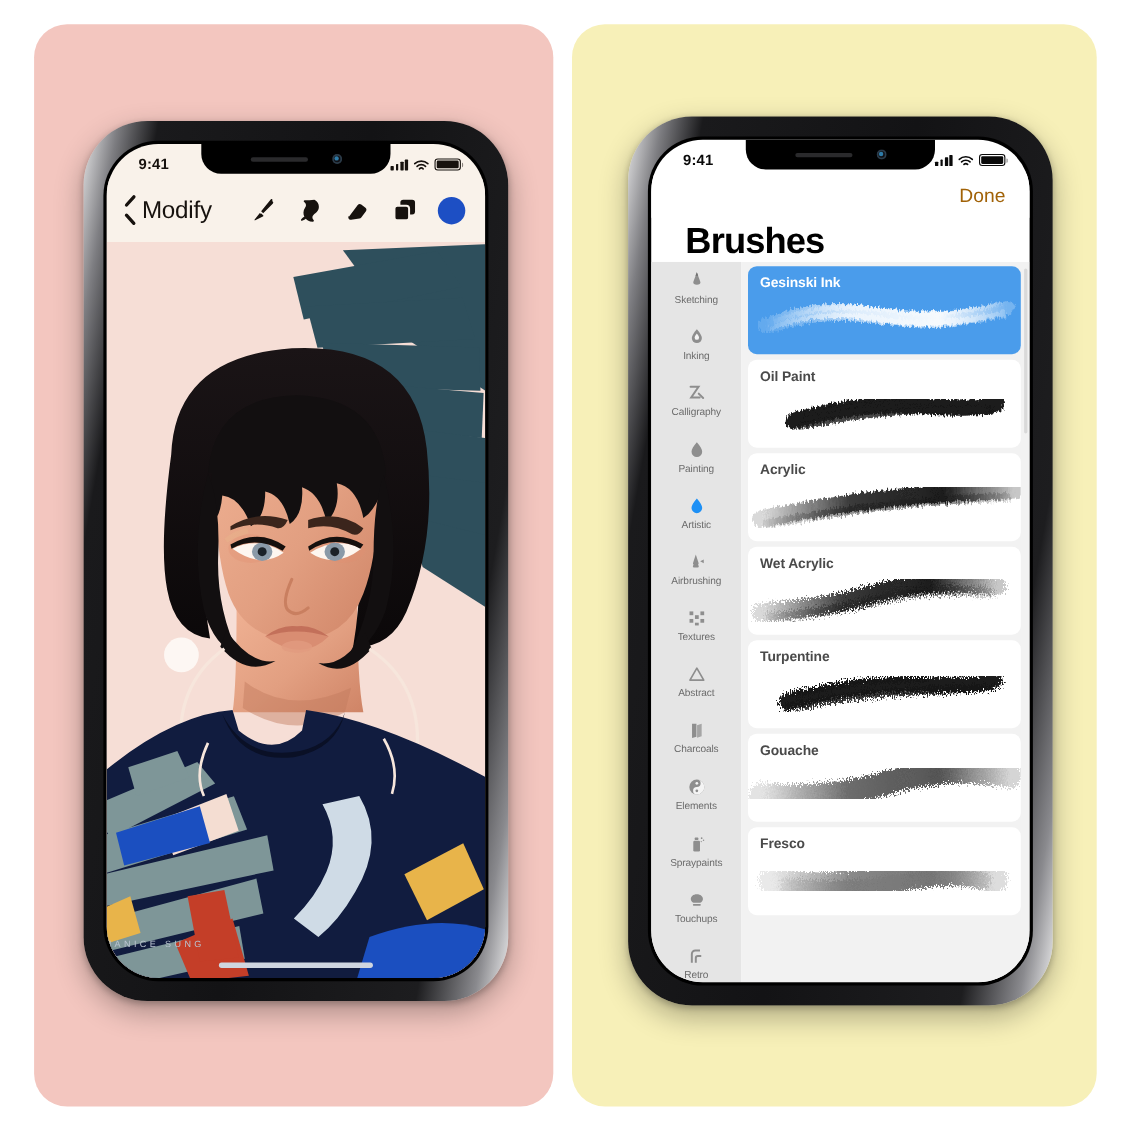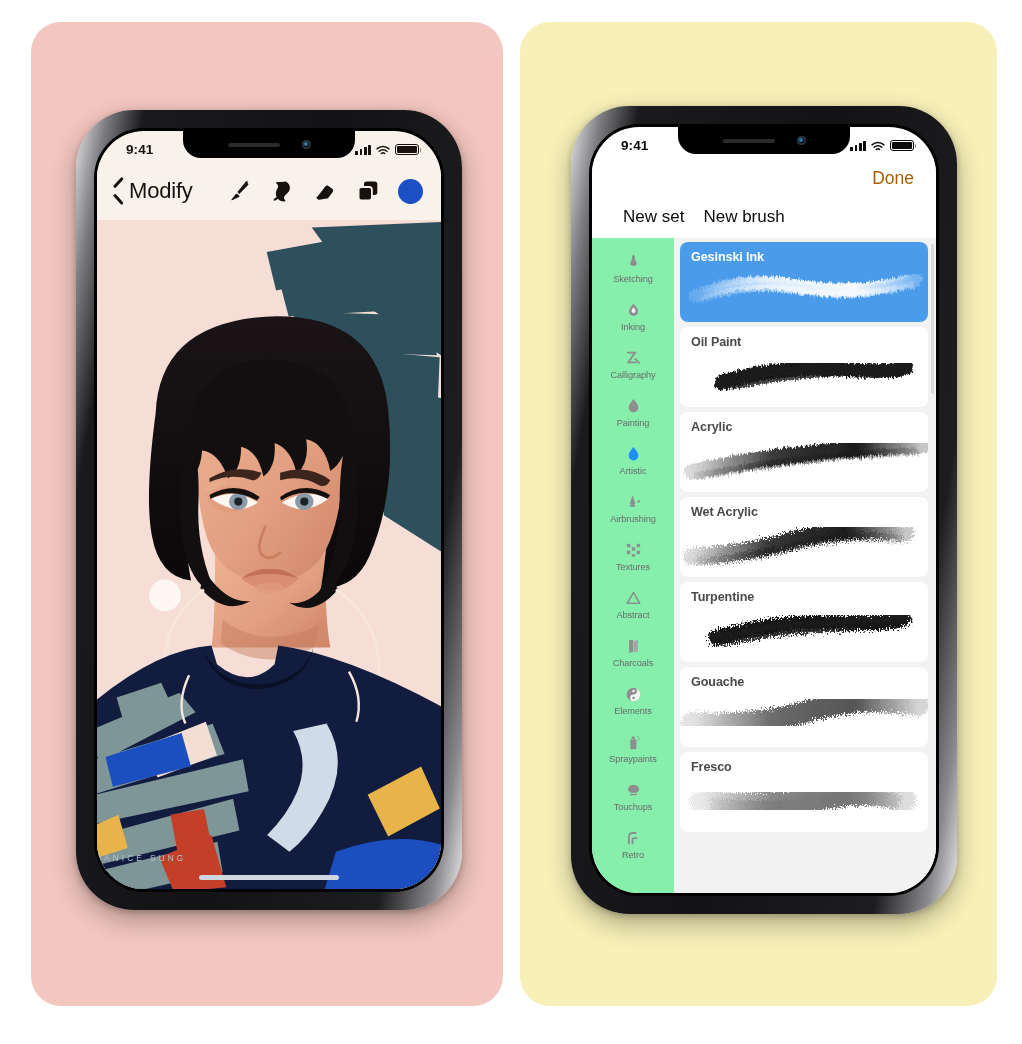--- a/index.html
+++ b/index.html
@@ -162,23 +162,23 @@
   .new-row {
     display:flex; gap:19px; padding: 9px 0 11px 31px; flex:0 0 auto;
     background:#fff;
   }
   .new-row div { font-size: 17px; color:#0d0d0d; }
 
   .body-split { flex:1 1 auto; display:flex; overflow:hidden; position:relative; }
 
   .sidebar {
     width: 82px; flex:0 0 82px;
-    background: #86efac;
+    background: #e5e5e5;
     display:flex; flex-direction:column; align-items:center;
-    padding-top: 6px; gap: 0; overflow:hidden;
+    padding-top: 6px; gap: 16px; overflow:hidden;
   }
   .cat {
     width: 100%; height: 48px;
     display:flex; flex-direction:column; align-items:center; justify-content:center;
     gap: 2px;
   }
   .cat .cat-icon { height: 19px; display:flex; align-items:center; justify-content:center; }
   .cat .cat-label { font-size: 9.2px; color:#6b6b6b; letter-spacing:-.1px; white-space:nowrap; }
   .cat.active .cat-label { color:#6b6b6b; }
 
@@ -418,25 +418,22 @@
         <div class="battery">
               <span></span>
             </div>
       </div>
     </div>
 
     <div class="done-row">
       <div class="done-btn" style="color: #a16207;">Done</div>
     </div>
 
-
-    <div class="new-row">
-      <div>New set</div>
-      <div>New brush</div>
-    </div>
+    <div class="big-title">Brushes</div>
+
 
     <div class="body-split">
       <div class="sidebar" id="category-sidebar">
             <div class="cat">
               <div class="cat-icon">
                 <svg width="19" height="19" viewBox="0 0 20 20">
                   <path d="M10 1.5 13.4 11c.5 1.5-1.2 2.6-3.4 2.6S6.1 12.5 6.6 11z" fill="#8e8e8e"></path>
                   <path d="M10 1.5 11.3 5H8.7z" fill="#6f6f6f"></path>
                 </svg>
               </div>

